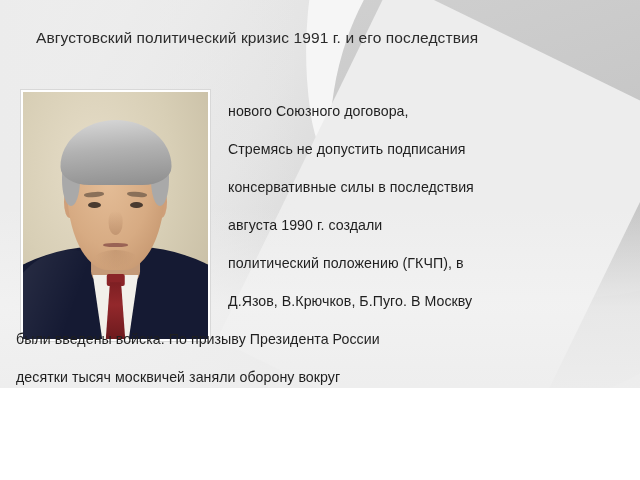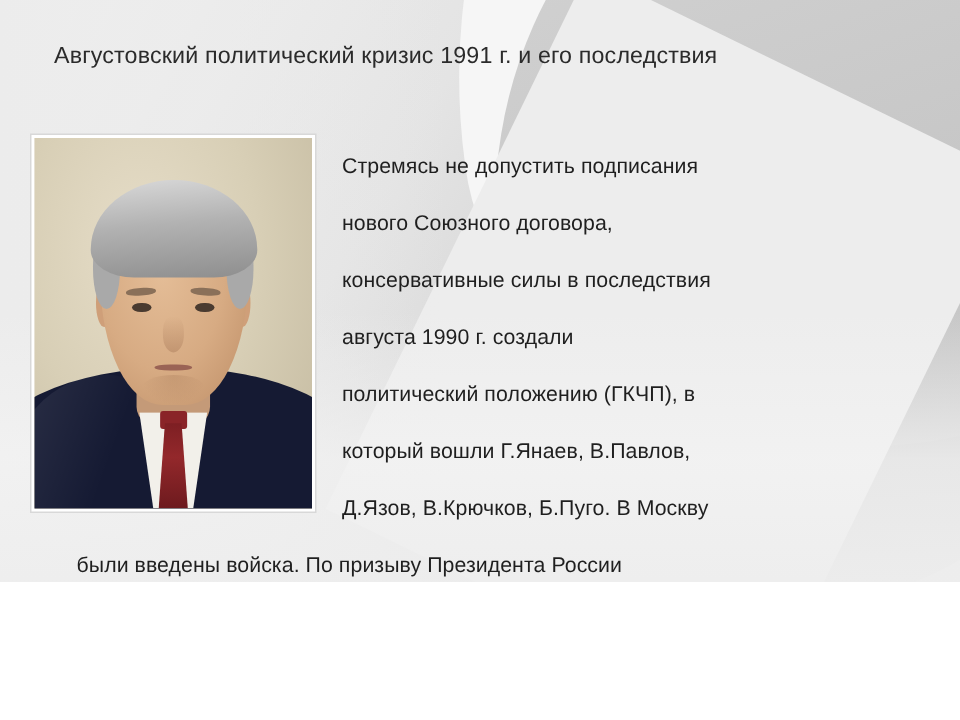--- a/index.html
+++ b/index.html
@@ -280,21 +280,21 @@
     font-size: 14.2px;
     color: #1f1f1f;
     letter-spacing: .05px;
   }
   .body-line {
     height: 38px;
     line-height: 38px;
     white-space: nowrap;
   }
   .body-line.indent  { padding-left: 228px; }
-  .body-line.full    { padding-left: 51px; }
+  .body-line.full    { padding-left: 16px; }
 
   
   .watermark {
     position: absolute;
     left: 468px;
     top: 444px;
     font-size: 27px;
     font-weight: bold;
     color: rgba(255,255,255,.72);
     letter-spacing: .5px;
@@ -336,26 +336,25 @@
       <div class="ph-brow-r"></div>
       <div class="ph-eye-l"></div>
       <div class="ph-eye-r"></div>
       <div class="ph-nose"></div>
       <div class="ph-mouth"></div>
       <div class="ph-chin"></div>
     </div>
   </div>
 
   <div class="body-block" id="body-block">
+      <div class="body-line indent">нового Союзного договора,</div>
       <div class="body-line indent">Стремясь не допустить подписания</div>
-      <div class="body-line indent">нового Союзного договора,</div>
       <div class="body-line indent">консервативные силы в последствия</div>
       <div class="body-line indent">августа 1990 г. создали</div>
       <div class="body-line indent">политический положению (ГКЧП), в</div>
-      <div class="body-line indent">который вошли Г.Янаев, В.Павлов,</div>
       <div class="body-line indent">Д.Язов, В.Крючков, Б.Пуго. В Москву</div>
       <div class="body-line full">были введены войска. По призыву Президента России</div>
       <div class="body-line full">десятки тысяч москвичей заняли оборону вокруг</div>
     </div>
 
   <div class="watermark">PPt4WEB.ru</div>
 
 </div>
 
 </body></html>

